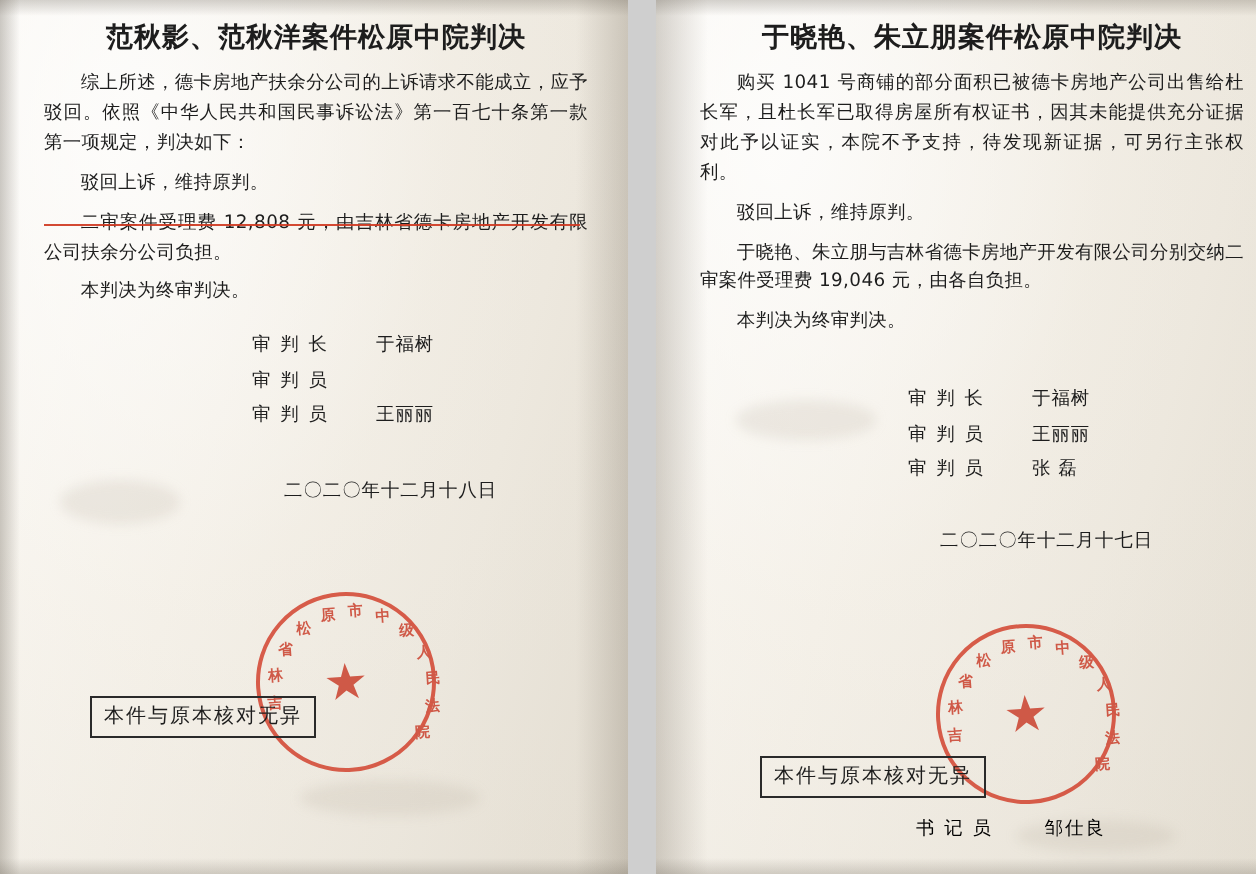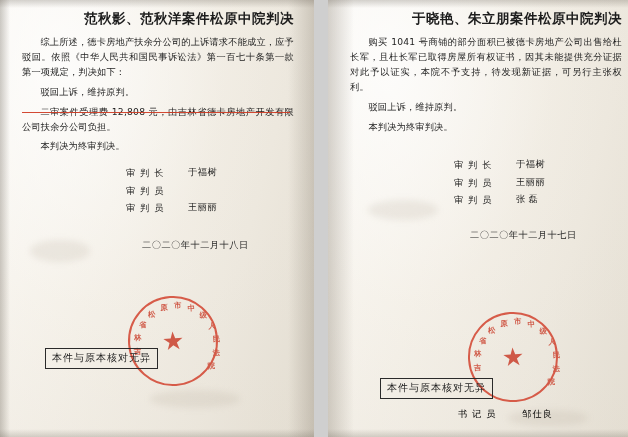--- a/index.html
+++ b/index.html
@@ -68,21 +68,21 @@
   .content {
     position: relative;
     padding: 8px 20px 6px 22px;
     color: #1d1d1d;
   }
   .doc-title {
     font-family: "DejaVu Sans", "Liberation Sans", sans-serif;
     font-weight: bold;
     font-size: 13.5px;
     letter-spacing: 0.5px;
-    text-align: right;
+    text-align: center;
     margin: 2px 0 7px 0;
     white-space: nowrap;
   }
   .para {
     font-size: 9.2px;
     line-height: 1.62;
     text-align: justify;
     text-justify: inter-ideograph;
     margin: 0 0 5px 0;
     letter-spacing: 0.2px;
@@ -113,21 +113,21 @@
     font-size: 9.2px;
     line-height: 1.9;
   }
   .sign-row {
     display: flex;
     justify-content: flex-start;
     padding-left: 104px;
     letter-spacing: 1px;
   }
   .sign-role { width: 62px; }
-  .sign-name { letter-spacing: 0.5px; font-family: Liberation Serif, serif; }
+  .sign-name { letter-spacing: 0.5px; }
 
   .date-row {
     margin-top: 22px;
     padding-left: 120px;
     font-size: 9.2px;
     letter-spacing: 0.5px;
   }
 
   
   .seal {
@@ -258,20 +258,21 @@
   <div class="doc right">
     <div class="paper-tint"></div>
     <div class="smudge" style="left:40px; top:200px; width:70px; height:20px;"></div>
     <div class="smudge" style="left:180px; top:410px; width:80px; height:16px;"></div>
 
     <div class="content">
       <div class="doc-title">于晓艳、朱立朋案件松原中院判决</div>
 
       <div class="para indent">购买 1041 号商铺的部分面积已被德卡房地产公司出售给杜长军，且杜长军已取得房屋所有权证书，因其未能提供充分证据对此予以证实，本院不予支持，待发现新证据，可另行主张权利。</div>
       <div class="para indent">驳回上诉，维持原判。</div>
+      <div class="para indent">于晓艳、朱立朋与吉林省德卡房地产开发有限公司分别交纳二审案件受理费 19,046 元，由各自负担。</div>
       <div class="para indent">本判决为终审判决。</div>
 
       <div class="sign-block" style="margin-top:22px;">
         <div class="sign-row">
           <span class="sign-role">审 判 长</span>
           <span class="sign-name">于福树</span>
         </div>
         <div class="sign-row">
           <span class="sign-role">审 判 员</span>
           <span class="sign-name">王丽丽</span>

